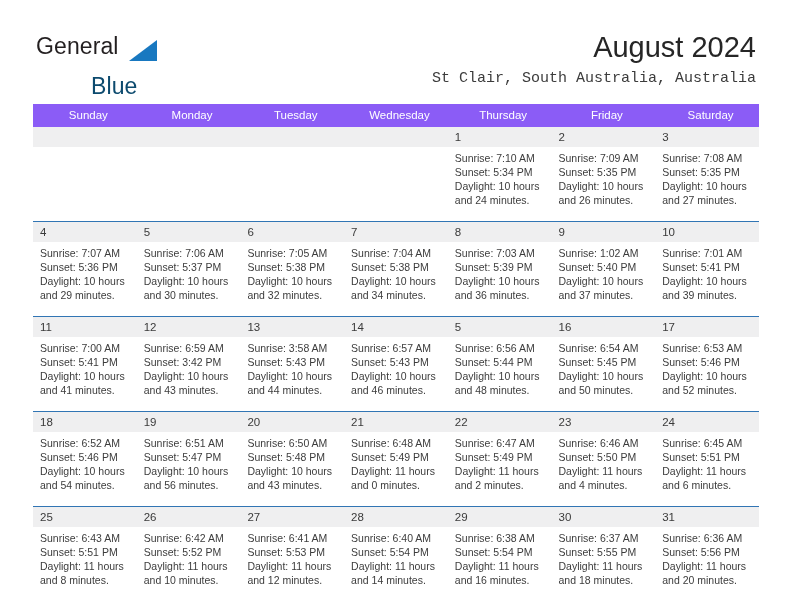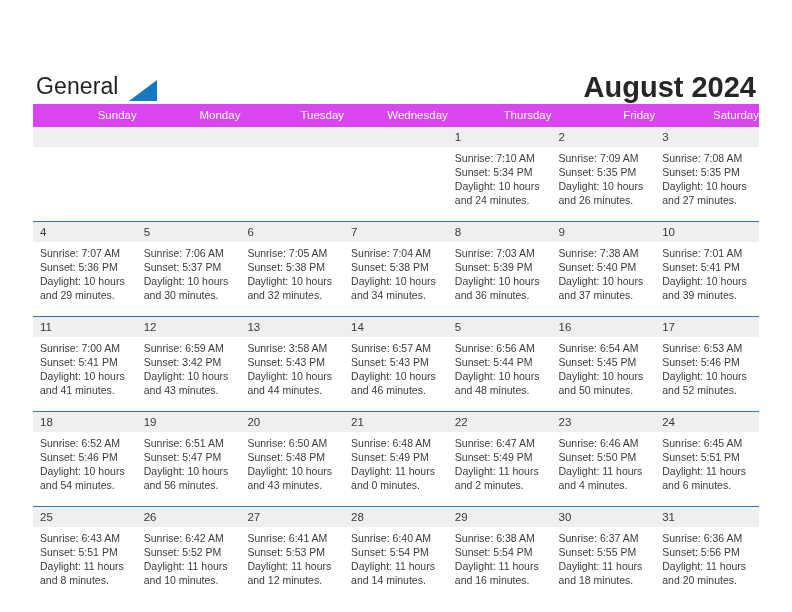--- a/index.html
+++ b/index.html
@@ -22,21 +22,20 @@
     box-sizing: border-box;
   }
 
   
   .top-bar {
     position: absolute;
     left: 0;
     top: 0;
     width: 792px;
     height: 96px;
-    margin-top: 40px;
   }
 
   .logo {
     position: absolute;
     left: 36px;
     top: 33px;
     width: 230px;
     height: 56px;
   }
   .logo-general {
@@ -71,21 +70,21 @@
   .title-block {
     position: absolute;
     right: 36px;
     top: 30px;
     text-align: right;
   }
   .cal-title {
     font-size: 29px;
     color: #262626;
     line-height: 34px;
-    font-weight: bold;
+    font-weight: normal;
     margin: 0;
     white-space: nowrap;
   }
   .cal-subtitle {
     font-size: 15px;
     color: #3c3c3c;
     line-height: 22px;
     margin: 4px 0 0 0;
     white-space: nowrap;
     font-family: Liberation Mono, monospace;
@@ -94,25 +93,25 @@
   
   .calendar {
     position: absolute;
     left: 33px;
     top: 104px;
     width: 726px;
     border-collapse: collapse;
     table-layout: fixed;
   }
   .calendar th {
-    background: #d946ef;
+    background: #8b5cf6;
     color: #ffffff;
     font-size: 11.5px;
     font-weight: normal;
-    text-align: right;
+    text-align: center;
     padding: 5px 0 5px 7px;
     height: 11px;
     line-height: 13px;
     border: none;
   }
   .calendar td {
     vertical-align: top;
     padding: 0;
     border: none;
     width: 103.71px;
@@ -288,21 +287,21 @@
             <div class="cellbody">
               <div>Sunrise: 7:03 AM</div>
               <div>Sunset: 5:39 PM</div>
               <div>Daylight: 10 hours</div>
               <div>and 36 minutes.</div>
             </div>
           </td>
           <td>
             <div class="daynum">9</div>
             <div class="cellbody">
-              <div>Sunrise: 7:38 AM</div>
+              <div>Sunrise: 1:02 AM</div>
               <div>Sunset: 5:40 PM</div>
               <div>Daylight: 10 hours</div>
               <div>and 37 minutes.</div>
             </div>
           </td>
           <td>
             <div class="daynum">10</div>
             <div class="cellbody">
               <div>Sunrise: 7:01 AM</div>
               <div>Sunset: 5:41 PM</div>

